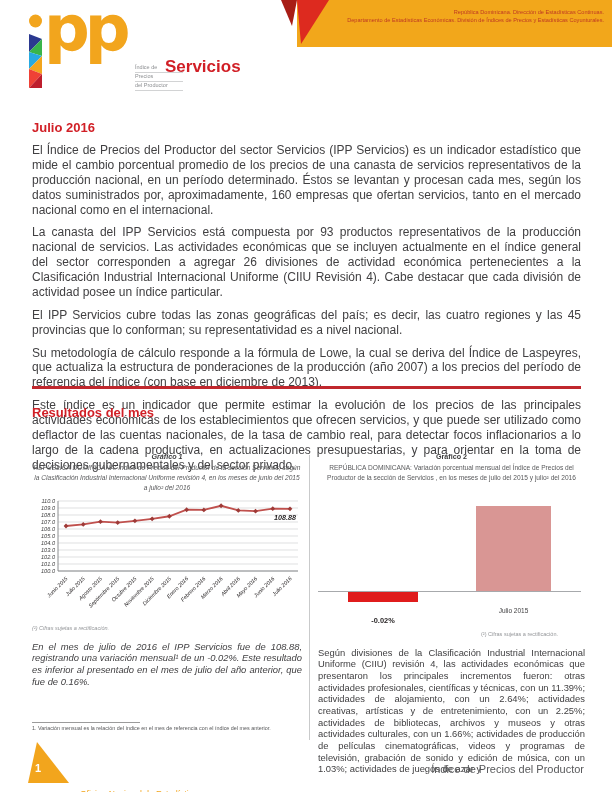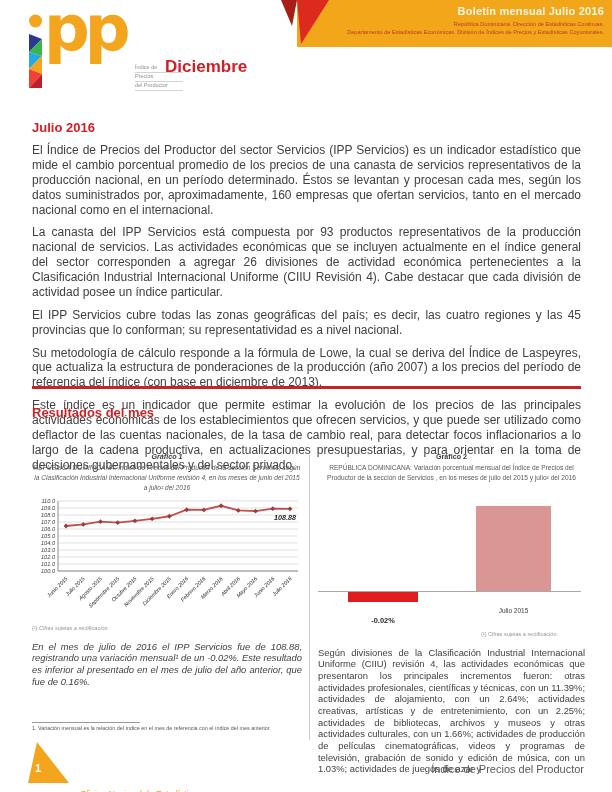--- a/index.html
+++ b/index.html
@@ -64,21 +64,20 @@
 <body>
 
 <div class="page">
 
   <div class="banner">
     <svg class="banner-corner" width="52" height="44" viewBox="0 0 52 44">
       <polygon points="2,0 18,0 13,26" fill="#a81d16"></polygon>
       <polygon points="18,0 50,0 22,44" fill="#dd2a1f"></polygon>
     </svg>
     <div class="banner-inner">
-      <div class="banner-title">Boletín mensual Julio 2016</div>
       <div class="banner-sub">
         <div>República Dominicana. Dirección de Estadísticas Continuas.</div>
         <div>Departamento de Estadísticas Económicas. División de Índices de Precios y Estadísticas Coyunturales.</div>
       </div>
     </div>
   </div>
 
   <div class="logo">
     <svg class="logo-i" width="16" height="80" viewBox="0 0 16 80">
       <circle cx="7.5" cy="9" r="6.5" fill="#f2a51d"></circle>
@@ -89,21 +88,21 @@
       <polygon points="1,57 14,62 1,76" fill="#ef4136"></polygon>
       <polygon points="14,62 14,76 1,76" fill="#be1e2d"></polygon>
     </svg>
     <div class="logo-pp">pp</div>
     <div class="logo-tagline">
       <div>Índice de</div>
       <div>Precios</div>
       <div>del Productor</div>
     </div>
   </div>
-  <div class="section-title">Diciembre</div>
+  <div class="section-title">Servicios</div>
 
   <div class="intro">
     <div class="red-h">Julio 2016</div>
     <p>El Índice de Precios del Productor del sector Servicios (IPP Servicios) es un indicador estadístico que mide el cambio porcentual promedio de los precios de una canasta de servicios representativos de la producción nacional, en un período determinado. Éstos se levantan y procesan cada mes, según los datos suministrados por, aproximadamente, 160 empresas que ofertan servicios, tanto en el mercado nacional como en el internacional.</p>
     <p>La canasta del IPP Servicios está compuesta por 93 productos representativos de la producción nacional de servicios. Las actividades económicas que se incluyen actualmente en el índice general del sector corresponden a agregar 26 divisiones de actividad económica pertenecientes a la Clasificación Industrial Internacional Uniforme (CIIU Revisión 4). Cabe destacar que cada división de actividad posee un índice particular.</p>
     <p>El IPP Servicios cubre todas las zonas geográficas del país; es decir, las cuatro regiones y las 45 provincias que lo conforman; su representatividad es a nivel nacional.</p>
     <p>Su metodología de cálculo responde a la fórmula de Lowe, la cual se deriva del Índice de Laspeyres, que actualiza la estructura de ponderaciones de la producción (año 2007) a los precios del período de referencia del índice (con base en diciembre de 2013).</p>
     <p>Este índice es un indicador que permite estimar la evolución de los precios de las principales actividades económicas de los establecimientos que ofrecen servicios, y que puede ser utilizado como deflactor de las cuentas nacionales, de la tasa de cambio real, para detectar focos inflacionarios a lo largo de la cadena productiva, en actualizaciones presupuestarias, y para orientar en la toma de decisiones gubernamentales y del sector privado.</p>
   </div>
 

